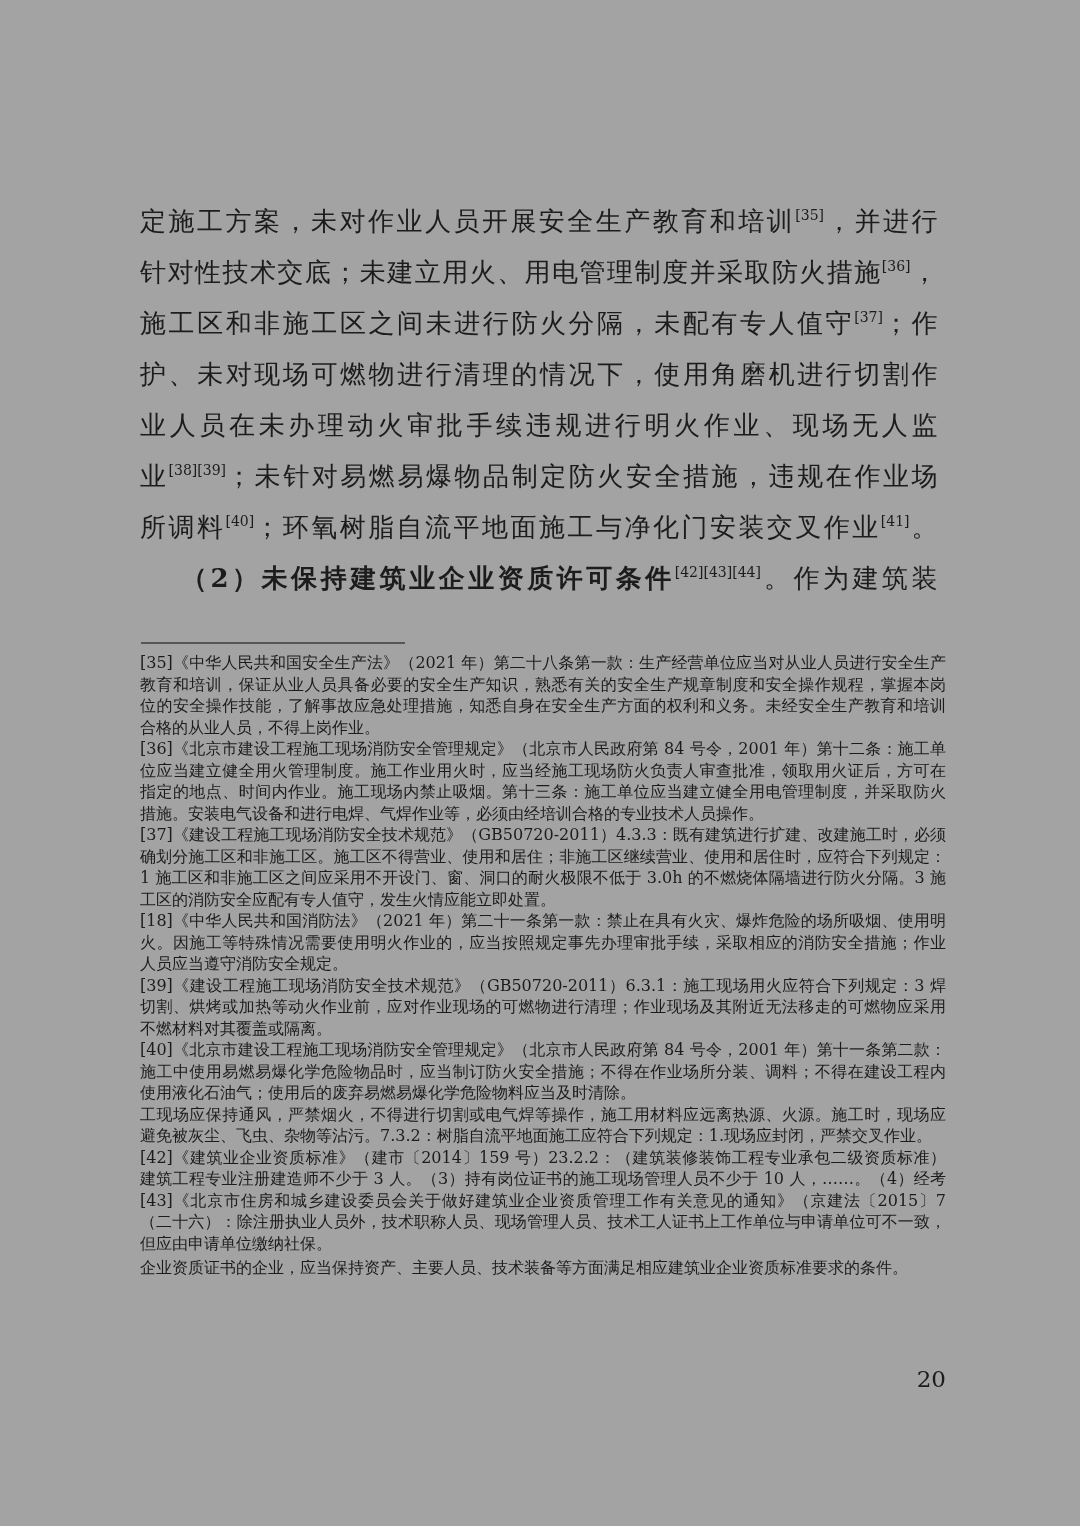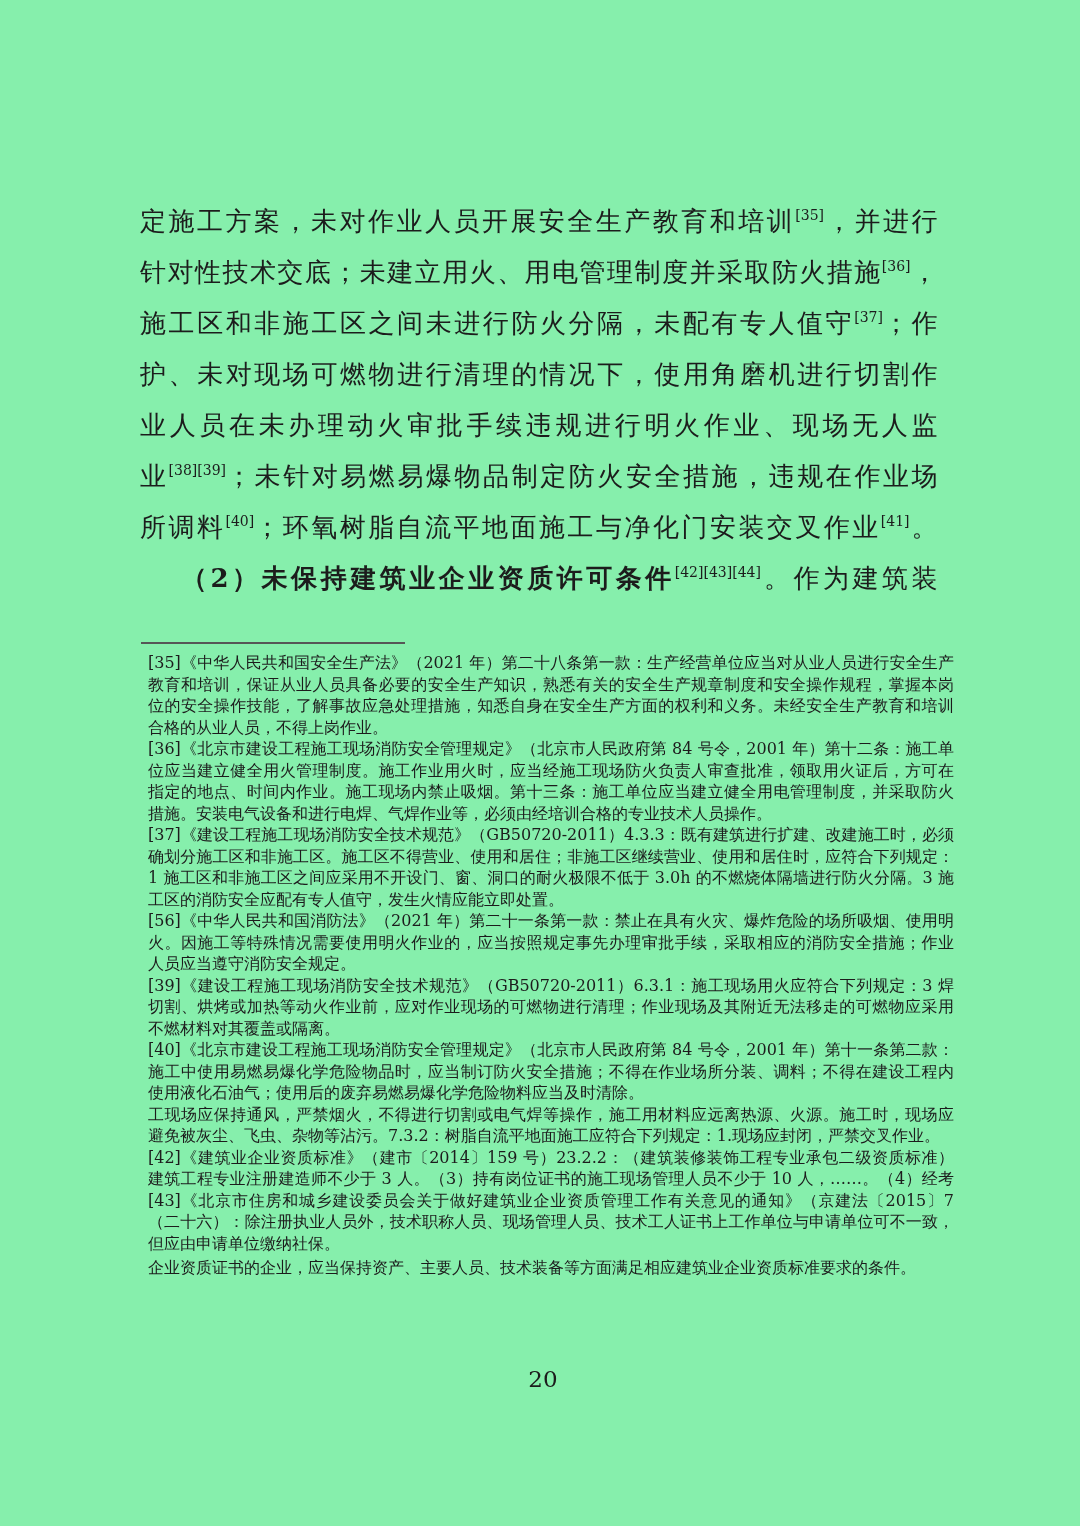--- a/index.html
+++ b/index.html
@@ -1,20 +1,20 @@
 <!DOCTYPE html>
 <html lang="zh"><head>
 <meta charset="utf-8">
 <style>
   html, body { margin: 0; padding: 0; background: #ffffff; }
   .page {
     position: relative;
     width: 1080px;
     height: 1526px;
-    background: #86efac;
+    background: #a3a3a3;
     font-family: "DejaVu Serif", "Liberation Serif", serif;
     color: #1c1c1c;
     overflow: hidden;
   }
   .body-text {
     position: absolute;
     left: 140px;
     top: 196px;
     width: 798px;
   }
@@ -39,21 +39,21 @@
   .fn-separator {
     position: absolute;
     left: 141px;
     top: 642px;
     width: 264px;
     height: 2px;
     background: #565656;
   }
   .footnotes {
     position: absolute;
-    left: 148px;
+    left: 140px;
     top: 652px;
     width: 806px;
   }
   .fn-line {
     font-size: 16px;
     line-height: 21.5px;
     height: 21.5px;
     overflow: hidden;
     text-align: justify;
     text-align-last: justify;
@@ -61,21 +61,21 @@
   .fn-line.fn-last { text-align-last: left; }
   .footnote.fn-wide .fn-line {
     line-height: 27.5px;
     height: 27.5px;
   }
   .page-number {
     position: absolute;
     left: 140px;
     top: 1364px;
     width: 806px;
-    text-align: center;
+    text-align: right;
     font-size: 23px;
     line-height: 30px;
   }
 </style>
 </head>
 <body>
 
 <div class="page">
   <div class="body-text">
       <div class="body-line"><span>定施工方案，未对作业人员开展安全生产教育和培训</span><sup class="fnref">[35]</sup><span>，并进行</span></div>
@@ -101,21 +101,21 @@
         <div class="fn-line">指定的地点、时间内作业。施工现场内禁止吸烟。第十三条：施工单位应当建立健全用电管理制度，并采取防火</div>
         <div class="fn-line fn-last">措施。安装电气设备和进行电焊、气焊作业等，必须由经培训合格的专业技术人员操作。</div>
       </div>
       <div class="footnote">
         <div class="fn-line">[37]《建设工程施工现场消防安全技术规范》（GB50720-2011）4.3.3：既有建筑进行扩建、改建施工时，必须明</div>
         <div class="fn-line">确划分施工区和非施工区。施工区不得营业、使用和居住；非施工区继续营业、使用和居住时，应符合下列规定：</div>
         <div class="fn-line">1 施工区和非施工区之间应采用不开设门、窗、洞口的耐火极限不低于 3.0h 的不燃烧体隔墙进行防火分隔。3 施</div>
         <div class="fn-line fn-last">工区的消防安全应配有专人值守，发生火情应能立即处置。</div>
       </div>
       <div class="footnote">
-        <div class="fn-line">[56]《中华人民共和国消防法》（2021 年）第二十一条第一款：禁止在具有火灾、爆炸危险的场所吸烟、使用明</div>
+        <div class="fn-line">[18]《中华人民共和国消防法》（2021 年）第二十一条第一款：禁止在具有火灾、爆炸危险的场所吸烟、使用明</div>
         <div class="fn-line">火。因施工等特殊情况需要使用明火作业的，应当按照规定事先办理审批手续，采取相应的消防安全措施；作业</div>
         <div class="fn-line fn-last">人员应当遵守消防安全规定。</div>
       </div>
       <div class="footnote">
         <div class="fn-line">[39]《建设工程施工现场消防安全技术规范》（GB50720-2011）6.3.1：施工现场用火应符合下列规定：3 焊接、</div>
         <div class="fn-line">切割、烘烤或加热等动火作业前，应对作业现场的可燃物进行清理；作业现场及其附近无法移走的可燃物应采用</div>
         <div class="fn-line fn-last">不燃材料对其覆盖或隔离。</div>
       </div>
       <div class="footnote">
         <div class="fn-line">[40]《北京市建设工程施工现场消防安全管理规定》（北京市人民政府第 84 号令，2001 年）第十一条第二款：</div>

